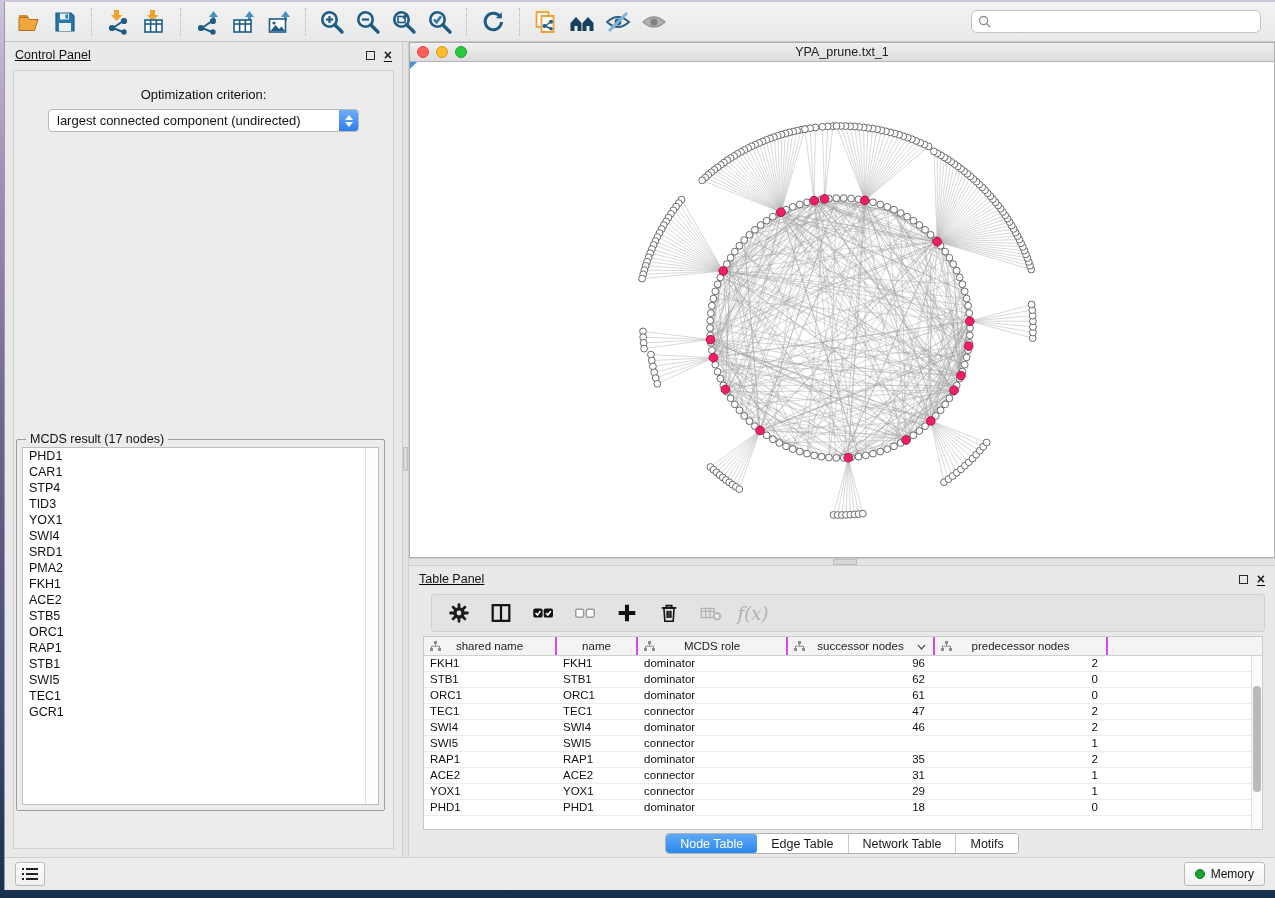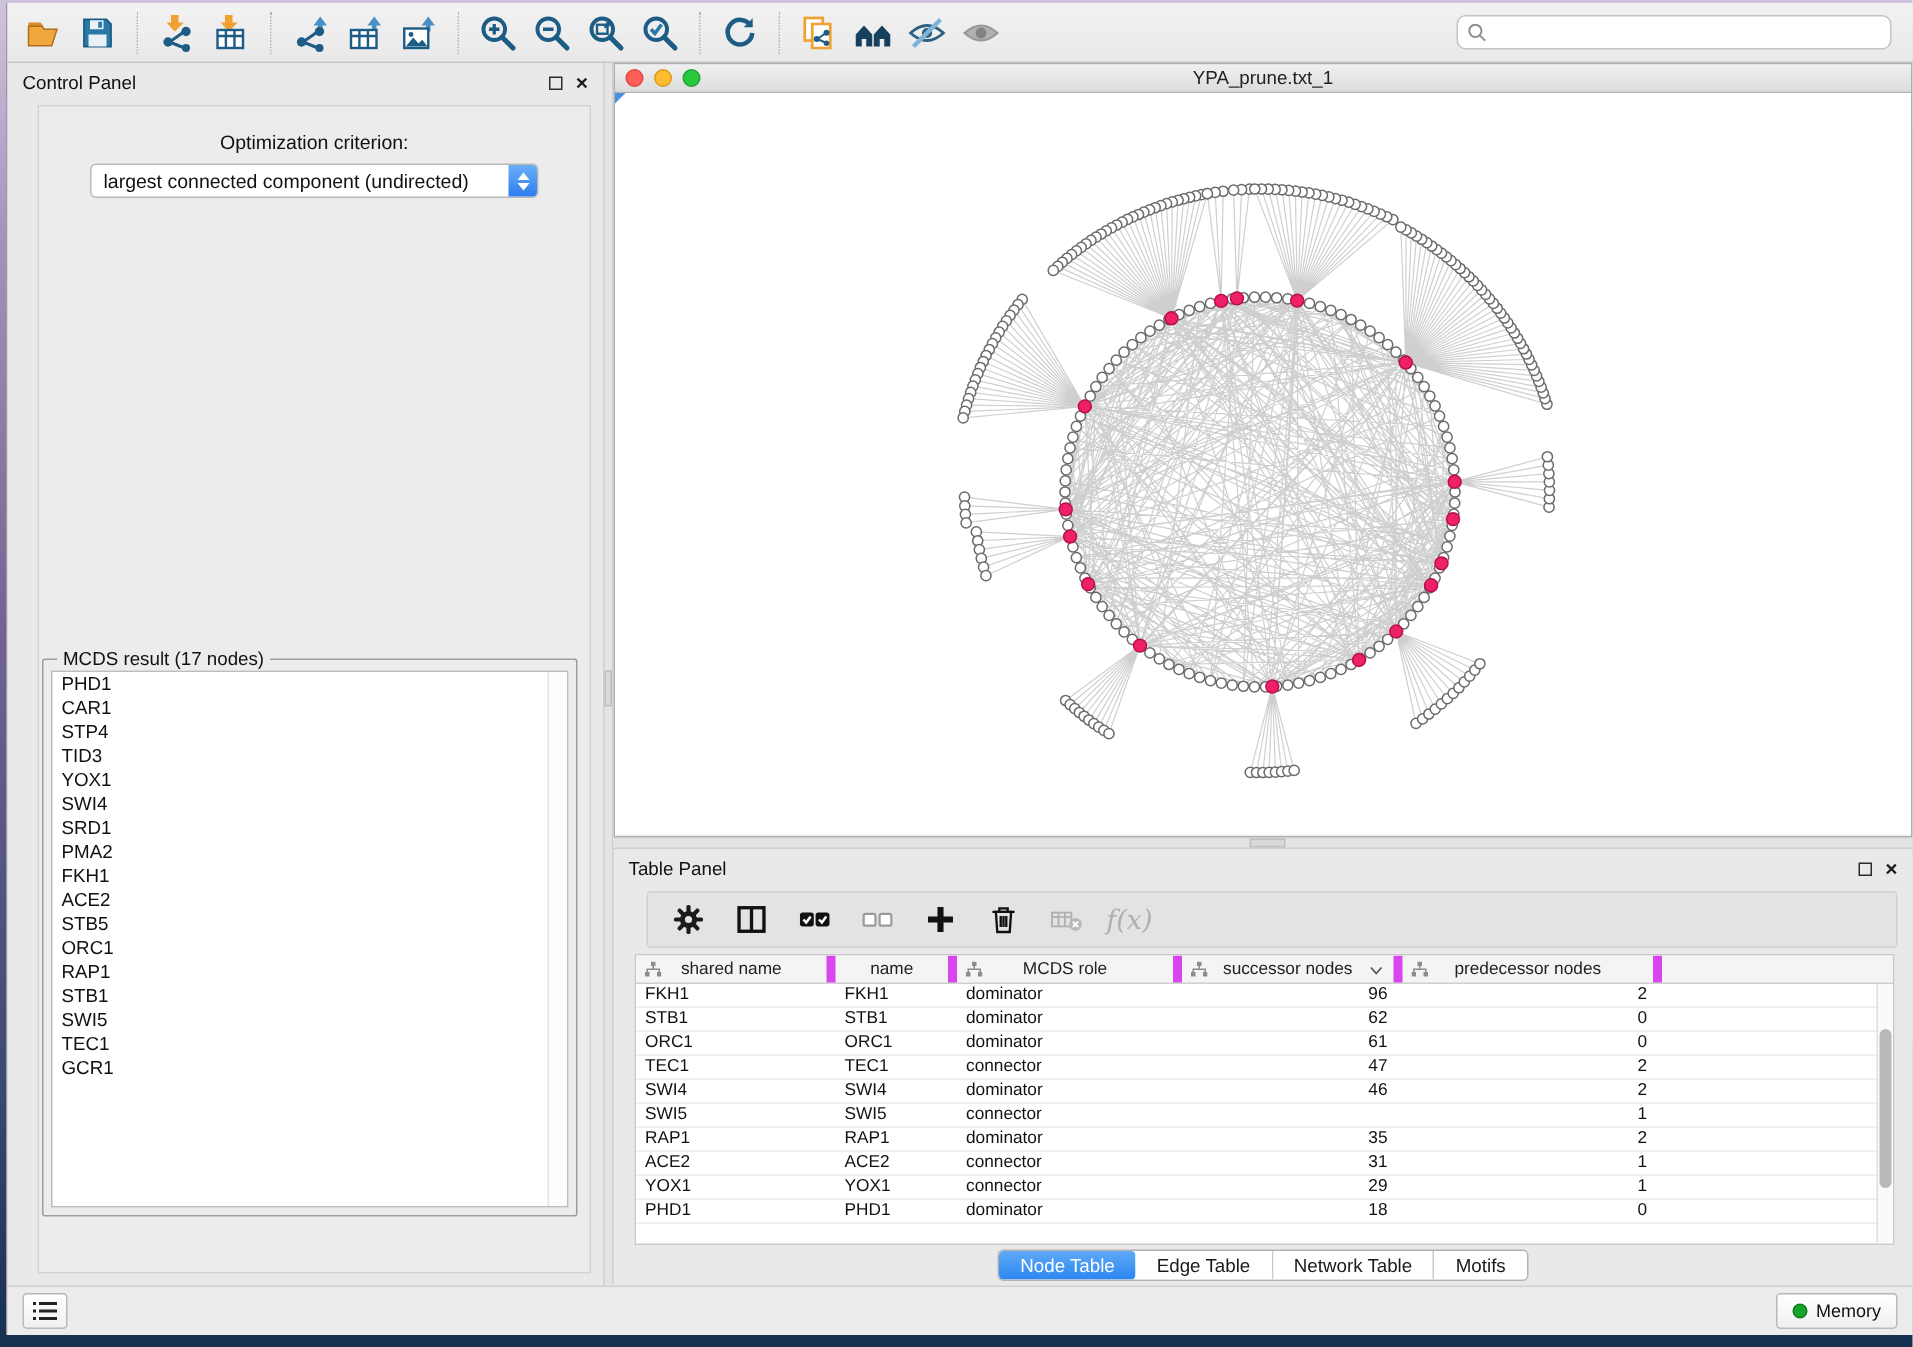--- a/index.html
+++ b/index.html
@@ -21,32 +21,32 @@
   .tbtn.disabled{ opacity:.9; }
   .tsep{ width:1px; height:28px; margin:0 8px; border-left:1px dotted #b4b4b4; }
   #search-box{ margin-left:auto; margin-right:8px; width:290px; height:23px; background:#fff;
     border:1px solid #c3c3c3; border-radius:6px; display:flex; align-items:center; padding:0 6px; }
   #search-box svg{ width:13px; height:13px; margin-right:5px; flex:0 0 auto;}
   #search-input{ border:none; outline:none; flex:1; font-size:12px; font-family:"Liberation Sans",sans-serif; background:transparent;}
   
   #content-row{ flex:1; display:flex; min-height:0; }
   
   #control-panel{ width:397px; flex:0 0 auto; background:#e9e9e9; display:flex; flex-direction:column; }
-  .panel-header{ height:26px; display:flex; align-items:center; padding:0 10px; flex:0 0 auto;}
+  .panel-header{ height:26px; display:flex; align-items:center; padding:0 10px; flex:0 0 auto;text-decoration:underline;}
   .panel-title{ font-size:12.5px; color:#111; }
   .win-btns{ margin-left:auto; display:flex; align-items:center; gap:9px; }
   .float-btn{ width:9px; height:9px; border:1.6px solid #2b2b2b; background:transparent; display:inline-block; cursor:pointer;}
   .close-btn{ font-size:14px; font-weight:700; color:#1c1c1c; line-height:10px; cursor:pointer;}
   .tabrow{ height:28px; display:flex; justify-content:center; align-items:center; flex:0 0 auto;}
   .seg{ display:flex; border:1px solid #b2b2b2; border-radius:4px; background:#fff; overflow:hidden; height:21px;}
   .seg .tab{ font-size:12.5px; color:#1a1a1a; display:flex; align-items:center; justify-content:center;
      padding:0 14px; border-right:1px solid #c9c9c9; cursor:pointer; background:#fff;}
   .seg .tab:last-child{ border-right:none; }
   .seg .tab.sel{ background:linear-gradient(#5fa9f8,#2b87f0); color:#fff; border-radius:3px; border-right:none; }
-  #cp-content{ flex:1; margin:2px 8px 8px 20px; background:#ececec; border:1px solid #d2d2d2; position:relative; }
+  #cp-content{ flex:1; margin:2px 8px 8px 8px; background:#ececec; border:1px solid #d2d2d2; position:relative; }
   #opt-label{ position:absolute; top:16px; left:0; right:0; text-align:center; font-size:13px; color:#111;}
   #opt-select{ position:absolute; top:38px; left:34px; right:34px; height:23px; background:#fff;
      border:1px solid #b9b9b9; border-radius:4px; display:flex; align-items:center; cursor:pointer;}
   #opt-select .val{ flex:1; font-size:13px; padding:0 8px; color:#111; white-space:nowrap; overflow:hidden;}
   #opt-select .stepper{ width:19px; align-self:stretch; background:linear-gradient(#6aaef9,#2f7df0);
      border-radius:0 3px 3px 0; display:flex; flex-direction:column; align-items:center; justify-content:center; gap:2px;}
   .chev{ width:0; height:0; border-left:4px solid transparent; border-right:4px solid transparent; }
   .chev.up{ border-bottom:5px solid #fff; } .chev.down{ border-top:5px solid #fff; }
   #cp-buttons{ position:absolute; top:72px; left:0; right:0; display:flex; justify-content:center; gap:13px; }
   .pbtn{ height:23px; padding:0 16px; font-size:13px; font-family:"Liberation Sans",sans-serif; color:#111;
@@ -75,21 +75,21 @@
   #h-divider .handle{ position:absolute; left:424px; top:0; bottom:0; width:24px; background:#d8d8d8; border:1px solid #bfbfbf;}
   
   #table-panel{ flex:1; display:flex; flex-direction:column; min-height:0; background:#e9e9e9;}
   #tp-toolbar{ height:38px; flex:0 0 auto; margin:2px 10px 4px 22px; background:#e3e3e3; border:1px solid #d0d0d0; border-radius:3px;
      display:flex; align-items:center; padding:0 8px; gap:4px;}
   #tp-toolbar .tbtn{ width:38px; height:32px;}
   #tp-toolbar .tbtn svg{ width:24px; height:24px;}
   .fx{ font-family:"DejaVu Serif", serif; font-style:italic; font-size:18px; color:#ababab; }
   #tp-table{ flex:1; margin:0 12px 0 14px; background:#fff; border:1px solid #c9c9c9; position:relative; overflow:hidden; display:flex; flex-direction:column;}
   #tp-header{ height:19px; flex:0 0 auto; background:#f4f4f4; border-bottom:1px solid #cfcfcf; display:flex;}
-  .hcell{ display:flex; align-items:center; font-size:11.5px; color:#222; border-right:6px solid #d946ef; position:relative; justify-content:center; gap:5px; cursor:pointer;}
+  .hcell{ display:flex; align-items:center; font-size:11.5px; color:#222; border-right:2px solid #d946ef; position:relative; justify-content:center; gap:5px; cursor:pointer;}
   .hcell .tree-ic{ position:absolute; left:6px; top:4px;}
   .hcell .sort-ic{ position:absolute; right:7px; top:7px;}
   .hcell.filler{ border-right:none; flex:1; cursor:default;}
   #tp-rows{ flex:1; position:relative; overflow:hidden;}
   .trow{ height:16px; display:flex; border-bottom:1px solid #ececec; background:#fff;}
   .tcell{ font-size:11.5px; color:#111; line-height:15px; padding:0 6px; white-space:nowrap; overflow:hidden;}
   .tcell.num{ text-align:right; padding-right:10px;}
   #tp-scroll{ position:absolute; top:0; right:0; bottom:0; width:11px; background:#fafafa; border-left:1px solid #e0e0e0;}
   #tp-thumb{ position:absolute; top:30px; right:1.5px; width:8px; height:106px; border-radius:4px; background:#b9b9b9;}
   #tp-tabrow{ height:27px; flex:0 0 auto; display:flex; justify-content:center; align-items:center;}

